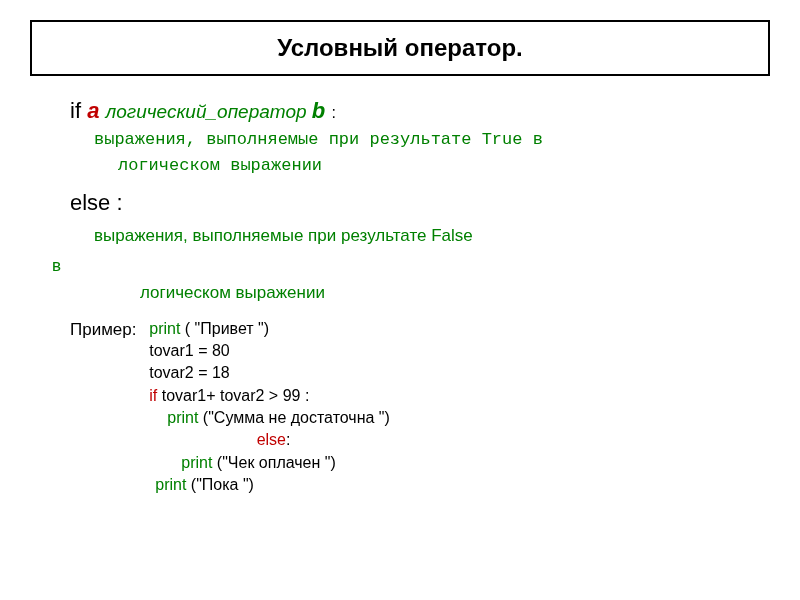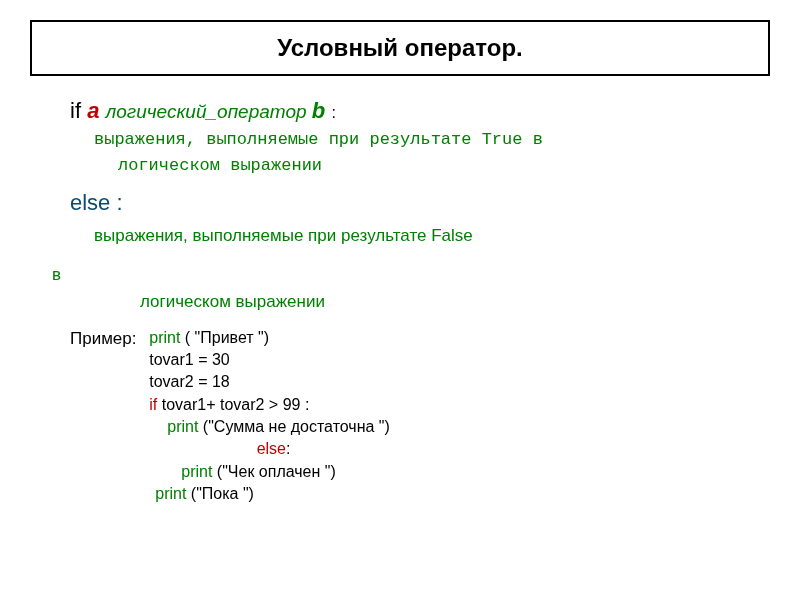--- a/index.html
+++ b/index.html
@@ -67,28 +67,28 @@
       margin-left: 24px;
       margin-bottom: 8px;
       font-family: Liberation Mono, monospace;
     }
     .desc-true .indent2 {
       display: block;
       margin-left: 24px;
     }
     .else-line {
       font-size: 22px;
-      color: #0c4a6e;
+      color: #000000;
       margin-bottom: 4px;
     }
     .desc-false {
       color: #008000;
       font-size: 17px;
       margin-left: 24px;
-      margin-bottom: 13px;
+      margin-bottom: 4px;
     }
     .line-v {
       color: #008000;
       font-size: 17px;
       margin-left: -18px;
       margin-bottom: 2px;
     }
     .line-vlog {
       color: #008000;
       font-size: 17px;
@@ -148,21 +148,21 @@
   <div class="else-line">else :</div>
   <div class="desc-false">выражения, выполняемые при результате False</div>
   <div class="line-v">в</div>
   <div class="line-vlog">логическом выражении</div>
 </div>
 
 <div class="example-block">
   <span class="example-label">Пример:</span>
   <div class="code-block">
     <span class="line ind1"><span class="print-green">print </span><span>( "Привет ")</span></span>
-    <span class="line ind1">tovar1 = 30</span>
+    <span class="line ind1">tovar1 = 80</span>
     <span class="line ind1">tovar2 = 18</span>
     <span class="line ind1"><span class="if-kw">if </span><span> tovar1+ tovar2 &gt; 99 :</span></span>
     <span class="line ind2"><span class="print-green">print </span><span>("Сумма не достаточна ")</span></span>
     <span class="line ind-else"><span class="else-kw">else</span><span>:</span></span>
     <span class="line ind3"><span class="print-green">print </span><span>("Чек оплачен ")</span></span>
     <span class="line ind-last"><span class="print-green">print </span><span>("Пока ")</span></span>
   </div>
 </div>
 
 </body></html>

